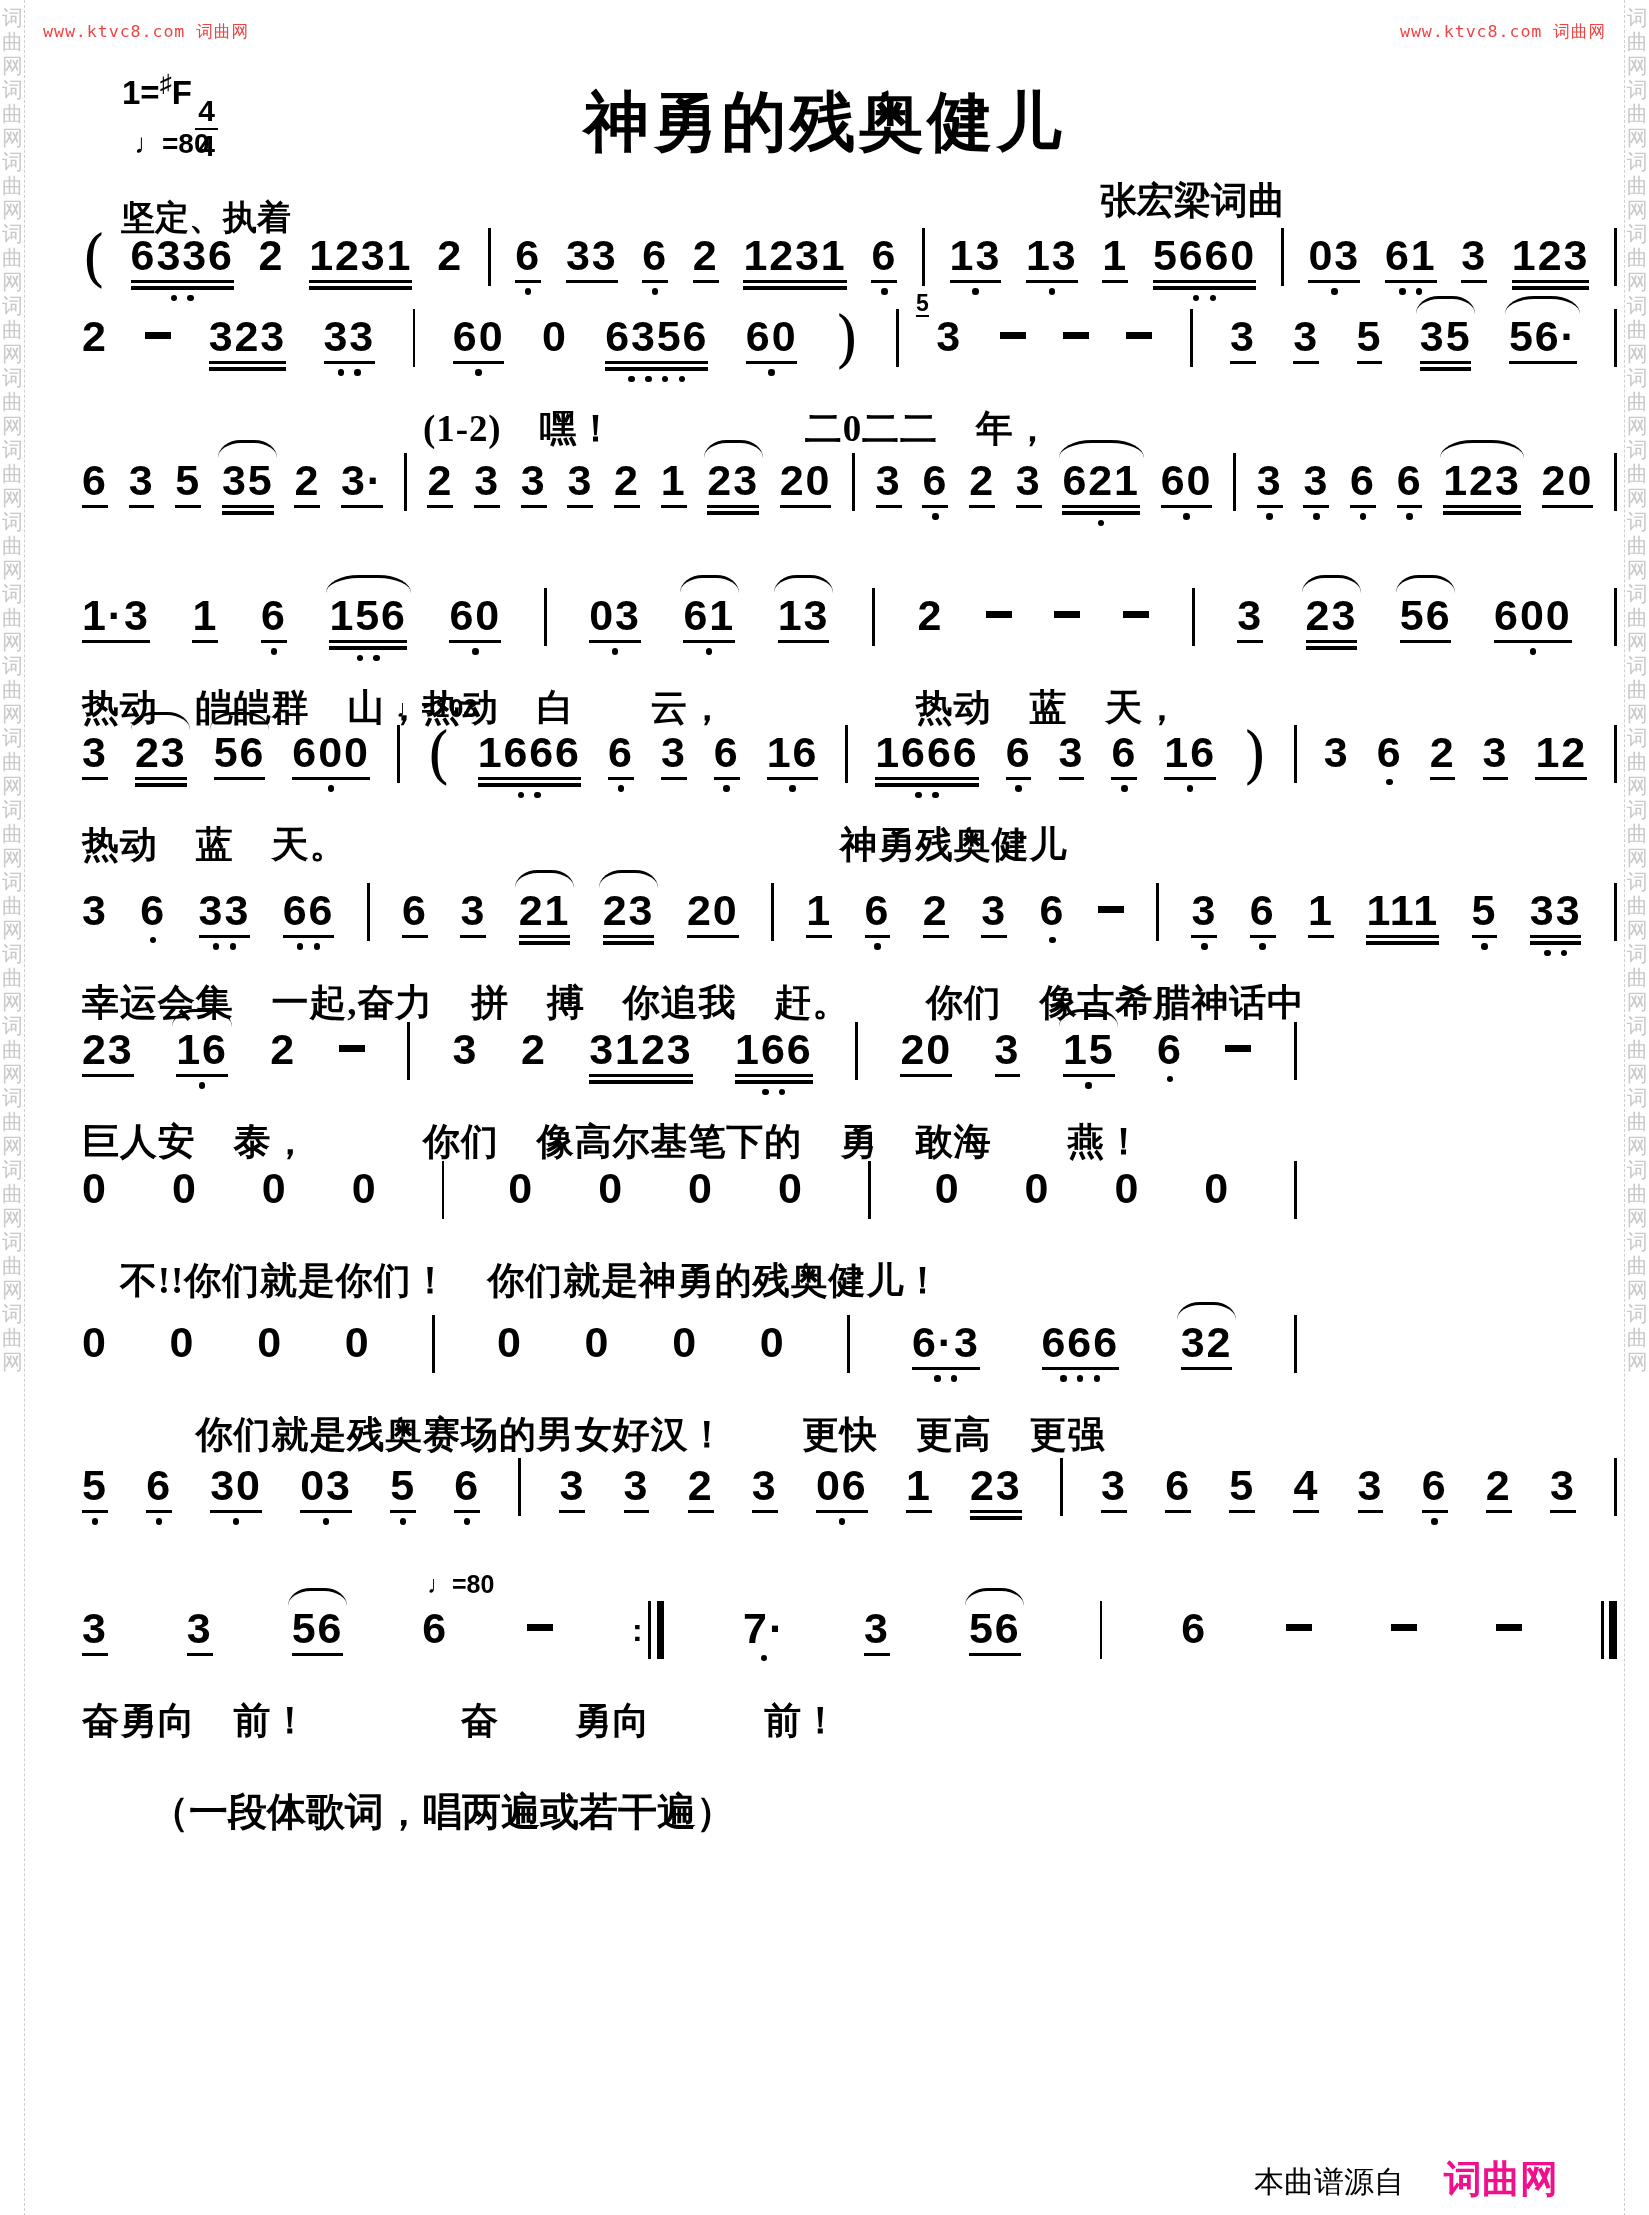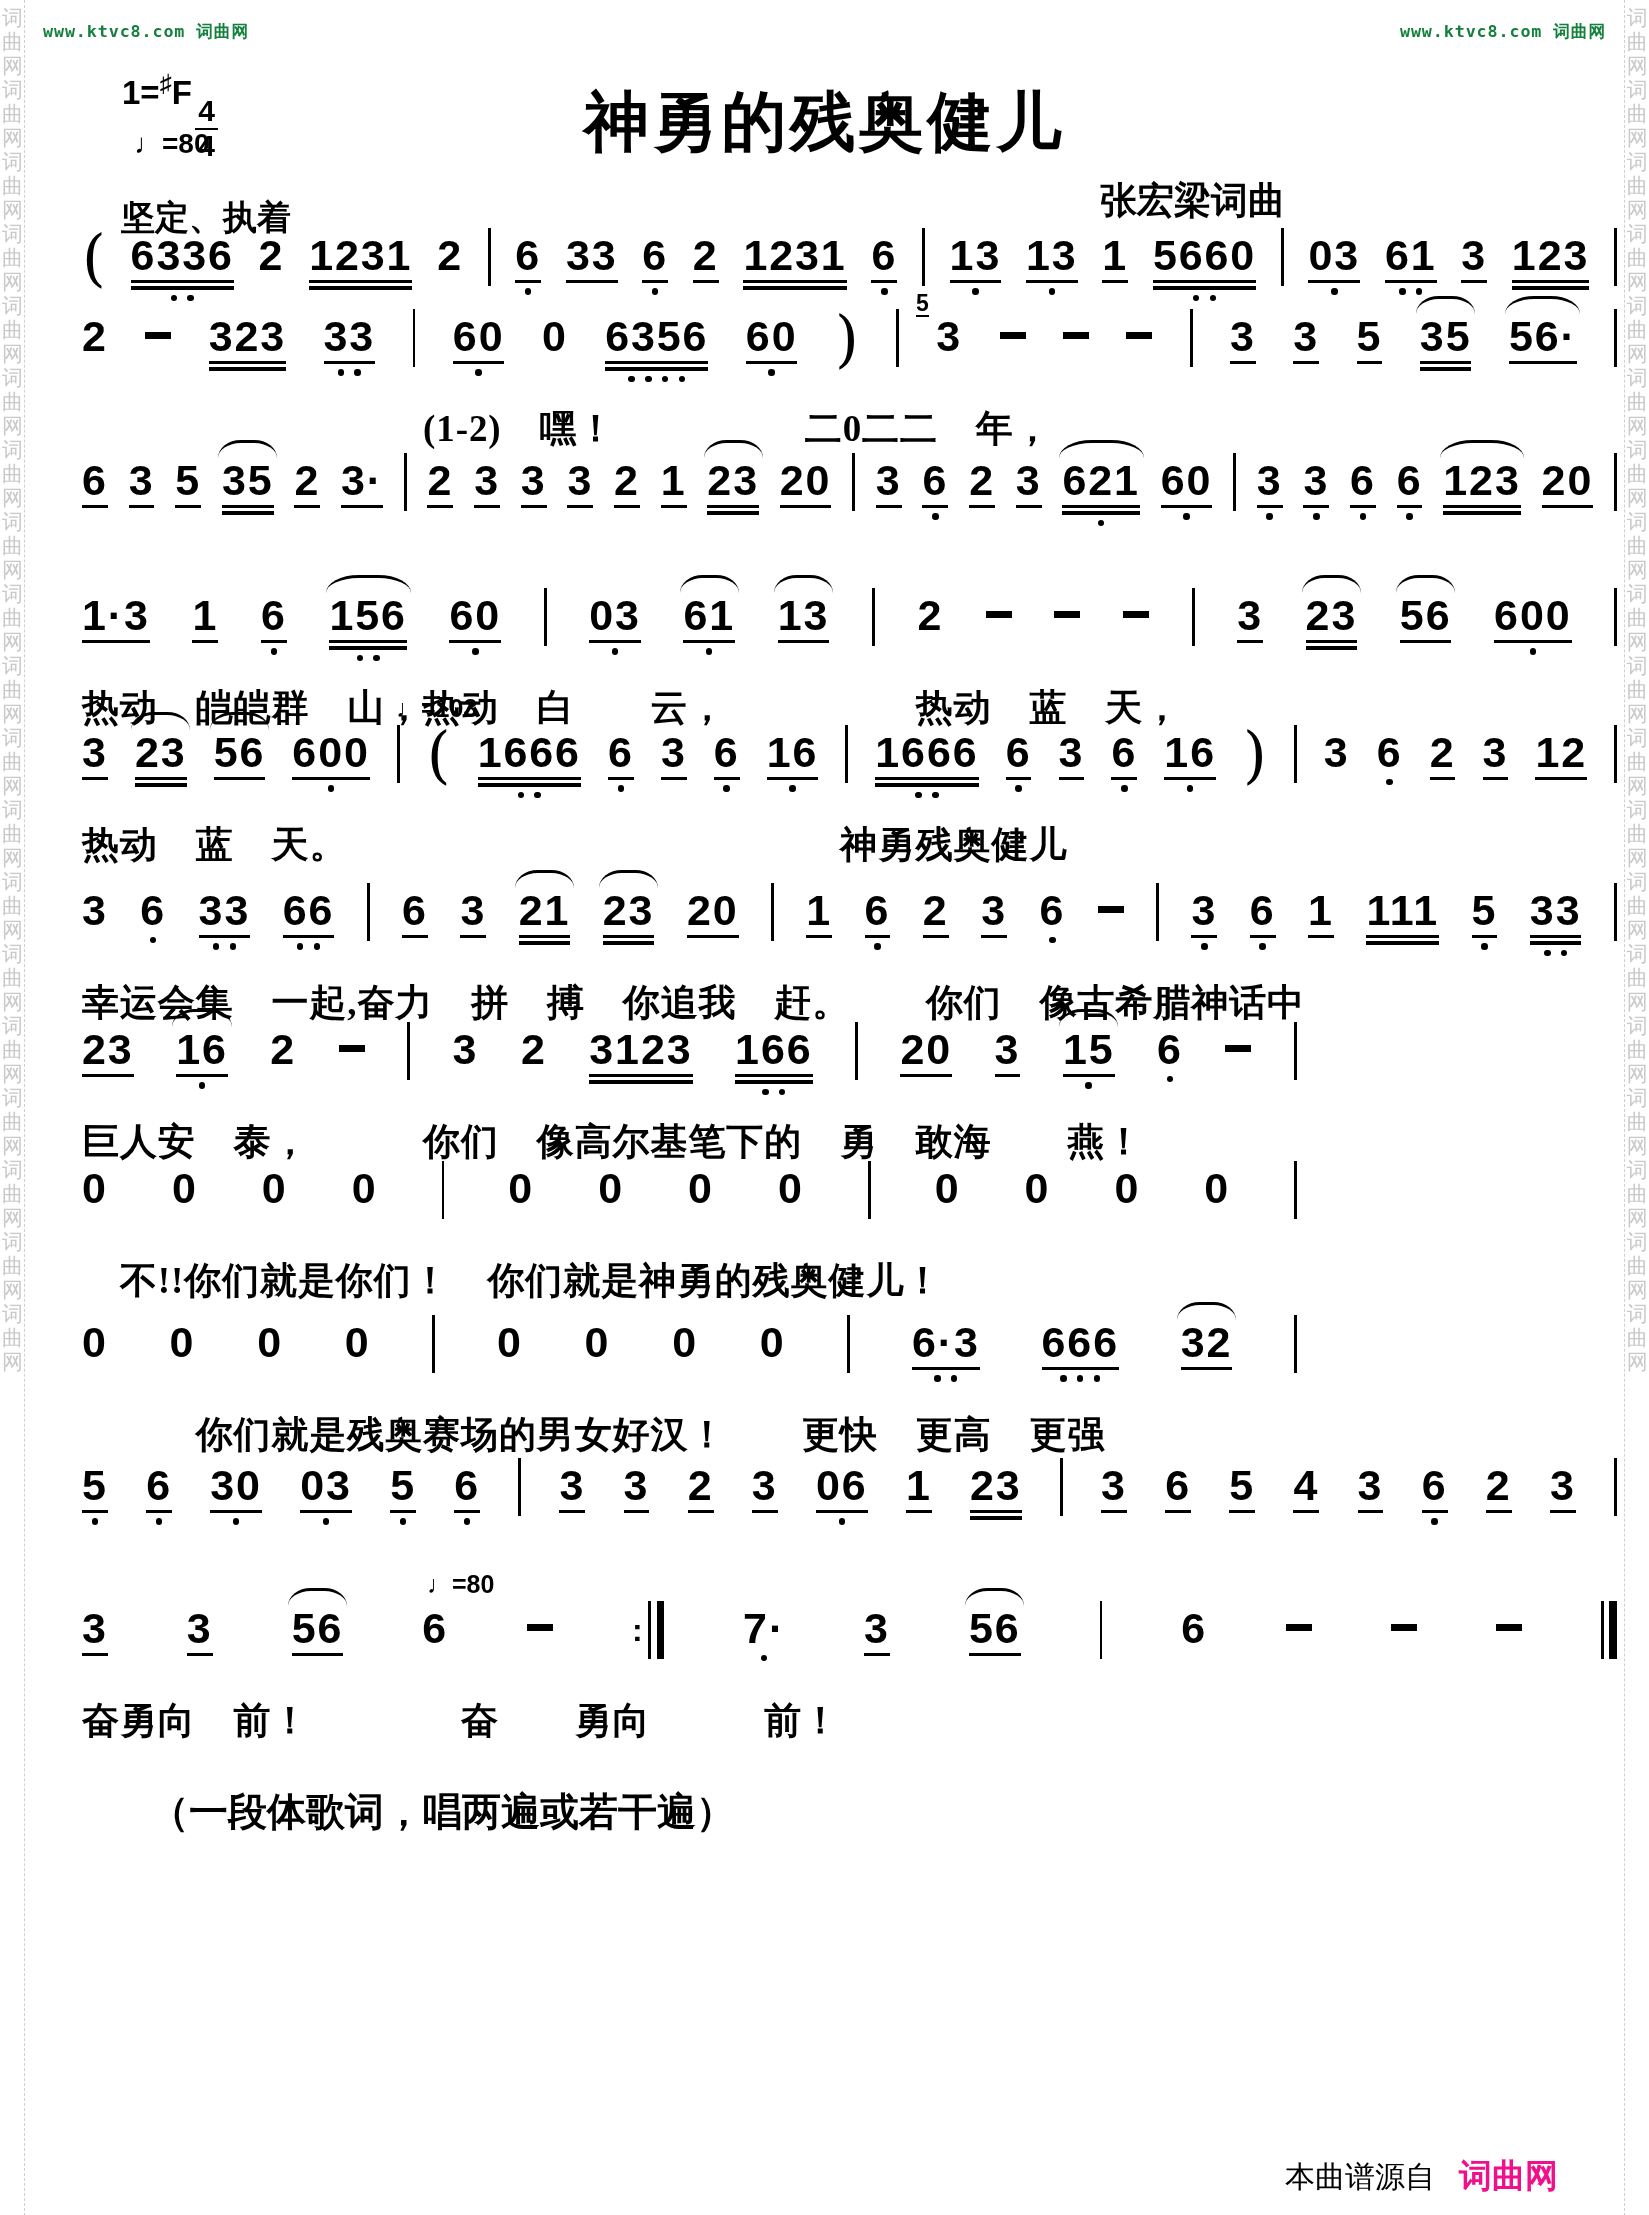--- a/index.html
+++ b/index.html
@@ -7,21 +7,21 @@
         font-family:"Liberation Sans",sans-serif;color:#000;}
   
   .side-wm{position:absolute;top:5.6px;bottom:0;width:20.4px;font-size:21px;line-height:24px;
            color:#c9c9c9;word-break:break-all;font-family:"Liberation Serif",serif;text-align:center;}
   .side-wm.left{left:1.9px;}
   .side-wm.right{right:1.9px;}
   .wm-rule{position:absolute;top:0;bottom:0;width:0;border-left:1.9px dashed #cfcfcf;}
   .wm-rule.left{left:24px;}
   .wm-rule.right{right:24px;}
   .corner-url{position:absolute;top:20.4px;font-family:"DejaVu Sans Mono",monospace;
-              font-size:16.7px;color:#15803d;letter-spacing:0.9px;font-weight:bold;}
+              font-size:16.7px;color:#ef4444;letter-spacing:0.9px;}
   .corner-url.tl{left:43px;}
   .corner-url.tr{right:43px;}
   
   .keysig{position:absolute;left:122px;top:63px;font-weight:700;font-size:33px;line-height:1;margin-top:8px;}
   .keysig .acc{font-size:24px;vertical-align:13px;}
   .frac{display:inline-flex;flex-direction:column;align-items:center;line-height:1;
         vertical-align:-16.7px;margin-left:3.7px;font-size:30px;}
   .frac .top{border-bottom:2.8px solid #000;padding:0 2.8px 1.9px;}
   .frac .bot{padding-top:1.9px;}
   .htempo{position:absolute;left:134px;top:128px;font-weight:700;font-size:28px;}
@@ -58,21 +58,21 @@
   .tempo{position:absolute;top:-37px;left:0;font-size:25px;font-weight:700;}
   .sys-4 .tempo{left:314px;}
   .sys-10 .tempo{left:345px;}
   .lyrics{margin-top:15px;font-size:37px;font-weight:600;letter-spacing:0.9px;
           font-family:"Liberation Serif",serif;white-space:pre;}
   
   .footnote{position:absolute;left:150px;top:1785px;font-size:39px;font-weight:600;
             font-family:"Liberation Serif",serif;}
   .source{position:absolute;right:91px;top:2154px;font-size:30px;
           font-family:"Liberation Serif",serif;}
-  .source .brand{font-size:33px;font-weight:700;margin-left:24px;}
+  .source .brand{font-size:38px;font-weight:700;margin-left:40px;}
 </style>
 </head>
 <body>
 
 <div id="page">
 
   <div class="side-wm left">词曲网　词曲网　词曲网　词曲网　词曲网　词曲网　词曲网　词曲网　词曲网　词曲网　词曲网　词曲网　词曲网　词曲网　词曲网　词曲网　词曲网　词曲网　词曲网　</div>
   <div class="side-wm right">词曲网　词曲网　词曲网　词曲网　词曲网　词曲网　词曲网　词曲网　词曲网　词曲网　词曲网　词曲网　词曲网　词曲网　词曲网　词曲网　词曲网　词曲网　词曲网　</div>
   <div class="wm-rule left"></div>
   <div class="wm-rule right"></div>

